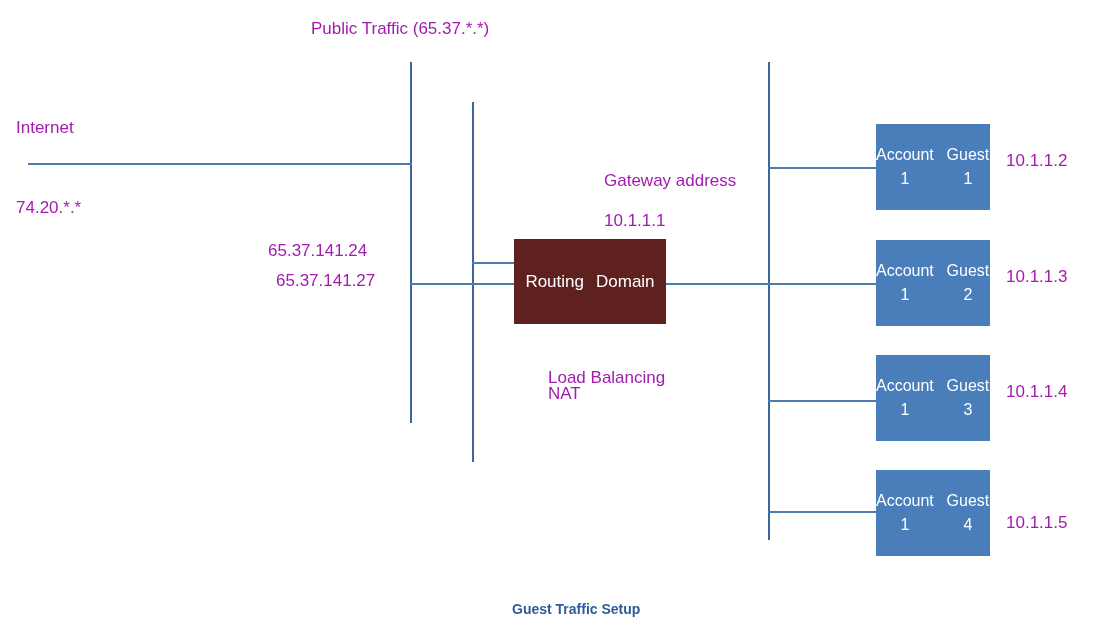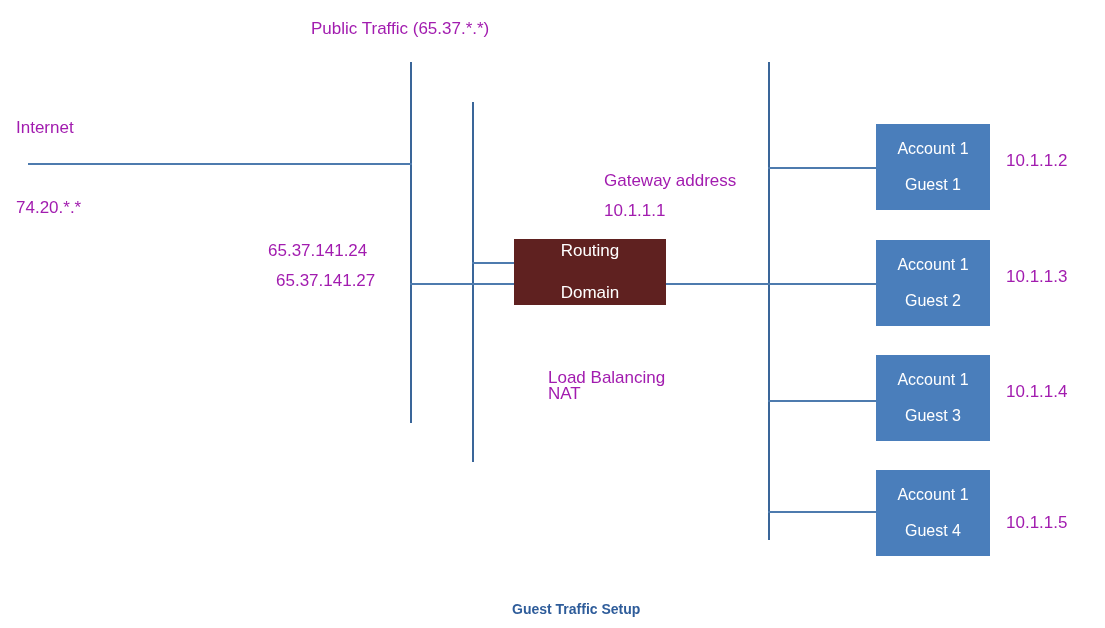--- a/index.html
+++ b/index.html
@@ -37,21 +37,21 @@
     font-size: 17px;
     line-height: 22px;
     color: #a21caf;
     white-space: pre;
   }
 
   
   .box {
     position: absolute;
     display: flex;
-    flex-direction: column;
+    flex-direction: row;
     align-items: center;
     justify-content: center;
     color: #ffffff;
     font-size: 16px;
     line-height: 24px;
     text-align: center;
     gap: 12px;
   }
   .box.router {
     background: #5F2120;
@@ -97,28 +97,28 @@
   <div class="label" style="left:268px; top:240px;">65.37.141.24</div>
 
   <div class="label" style="left:276px; top:270px;">65.37.141.27</div>
 
   <div class="line-h" style="left:472px; top:262px; width:44px;"></div>
 
   <div class="line-h" style="left:410px; top:283px; width:106px;"></div>
 
   <div class="line-h" style="left:666px; top:283px; width:104px;"></div>
 
-  <div class="box router" style="left:514px; top:239px; width:152px; height:66px;">
+  <div class="box router" style="left:514px; top:239px; width:152px; height:85px;">
     <span class="box-line">Routing</span>
     <span class="box-line">Domain</span>
   </div>
 
   <div class="label" style="left:604px; top:170px;">Gateway address</div>
 
-  <div class="label" style="left:604px; top:200px;">10.1.1.1</div>
+  <div class="label" style="left:604px; top:210px;">10.1.1.1</div>
 
   <div class="label" style="left:548px; top:339px;margin-top:44px;">NAT</div>
 
   <div class="label" style="left:548px; top:367px;">Load Balancing</div>
 
   <div class="line-h" style="left:768px; top:167px; width:110px;"></div>
   <div class="line-h" style="left:768px; top:283px; width:110px;"></div>
   <div class="line-h" style="left:768px; top:400px; width:110px;"></div>
   <div class="line-h" style="left:768px; top:511px; width:110px;"></div>
 

